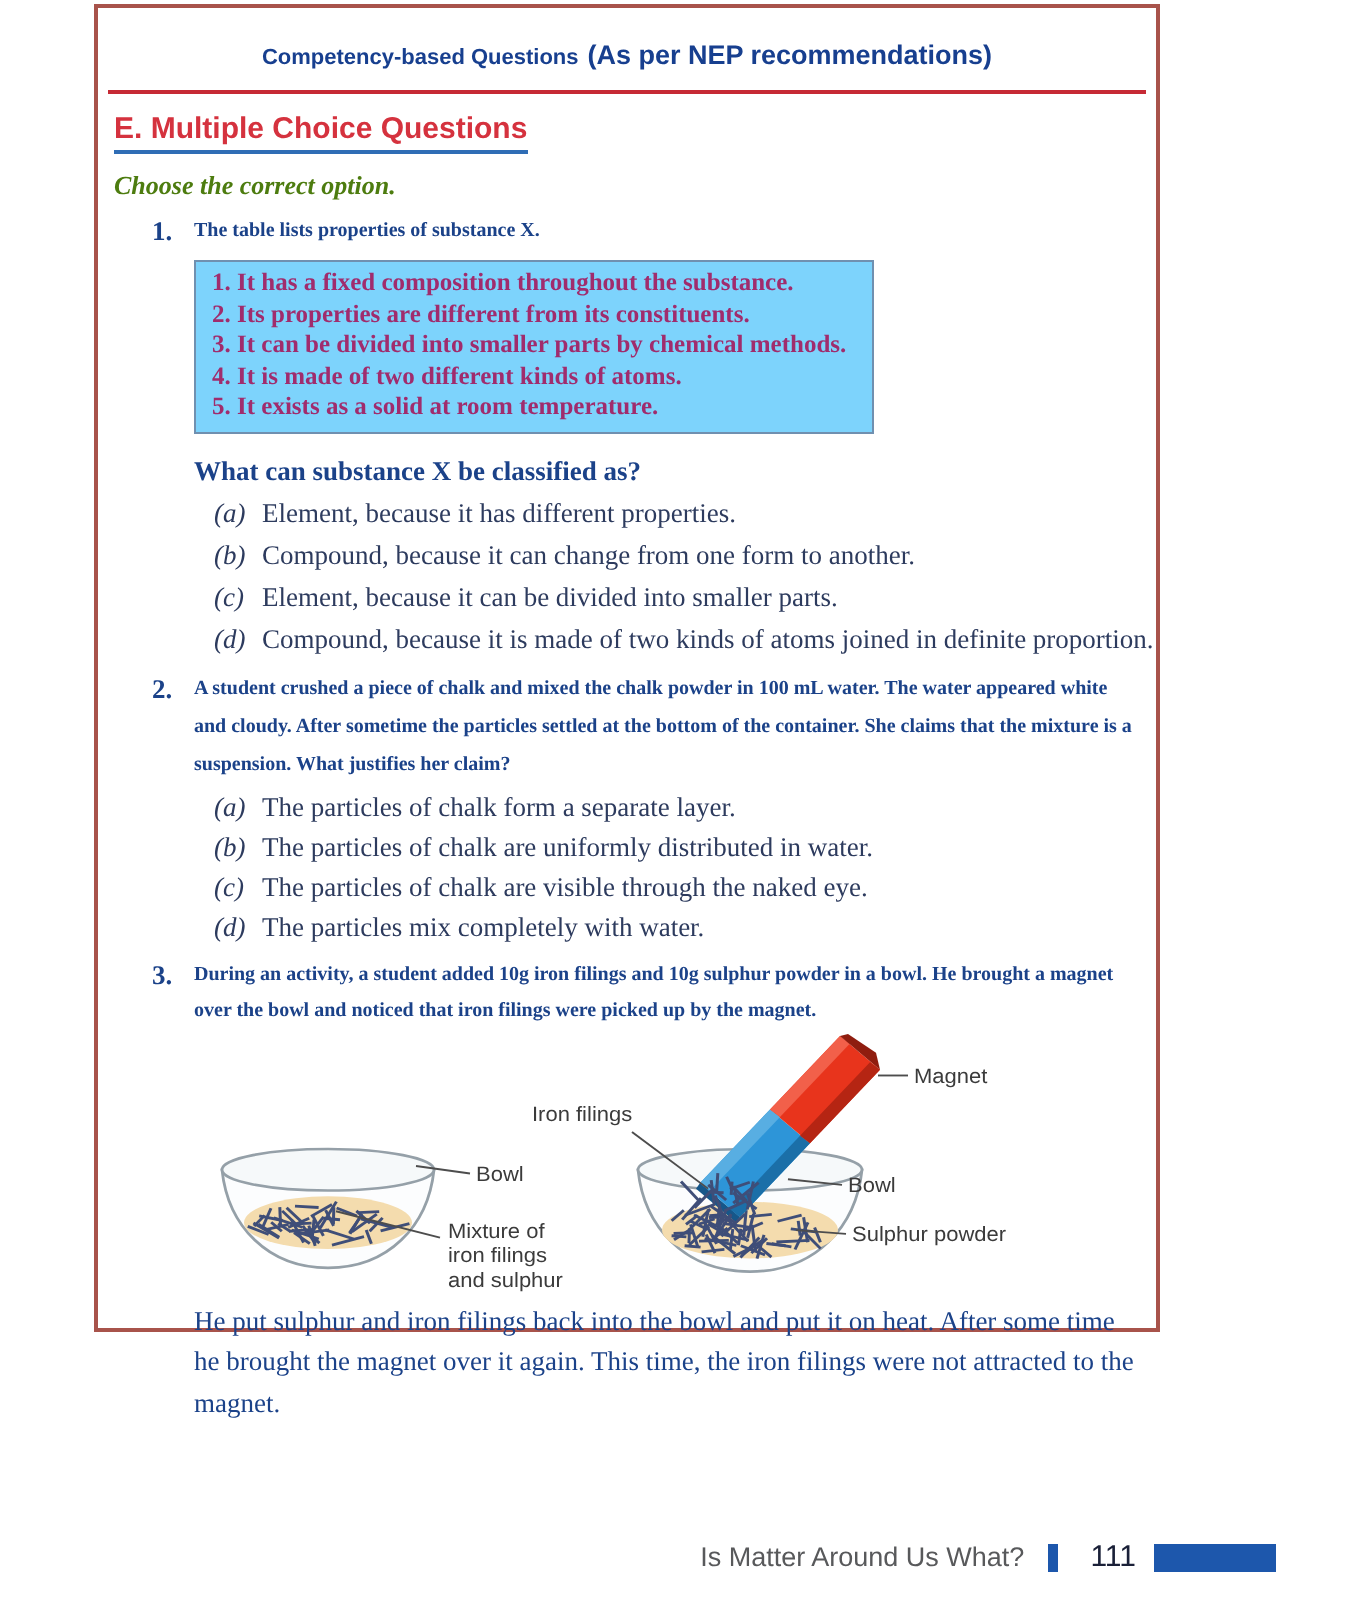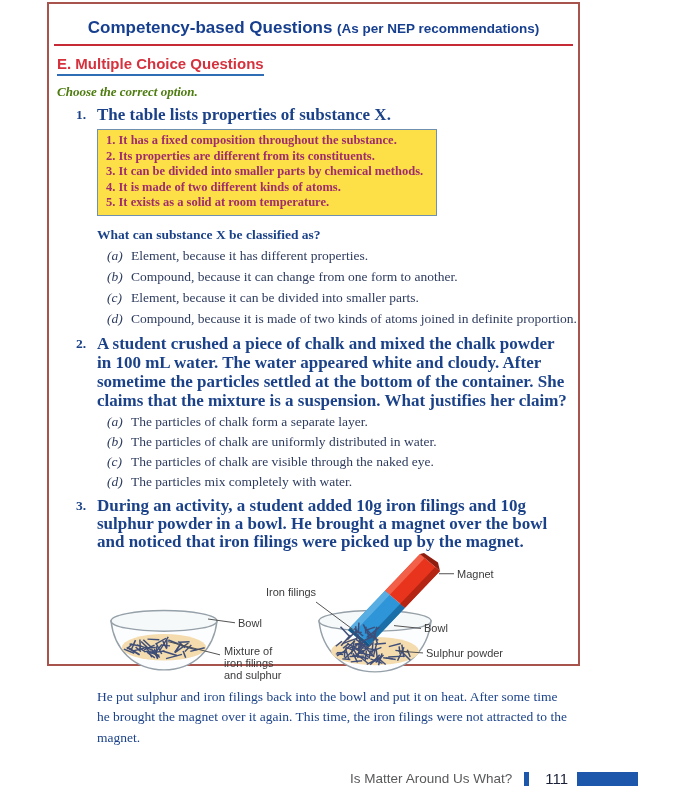--- a/index.html
+++ b/index.html
@@ -6,44 +6,44 @@
   html,body { width:683px; height:800px; background:#ffffff; overflow:hidden; position:relative;
               font-family:"Liberation Serif", serif; }
 
   .page-border { position:absolute; left:47px; top:2px; width:533px; height:664px;
                  border:2px solid #a8534b; z-index:0; }
 
   .content { position:absolute; left:47px; top:2px; width:533px; z-index:1; }
 
   .header { text-align:center; margin-top:15px; line-height:21px; color:#173f8f;
             font-family:"Liberation Sans", sans-serif; font-weight:bold; }
-  .header .title-main { font-size:17px; }
+  .header .title-main { font-size:11px; }
   .header .title-sub  { font-size:13.5px; }
   .header-rule { height:2px; background:#c62a35; margin:5px 7px 0 7px; }
 
   .section-heading-wrap { margin:9px 0 0 10px; }
   .section-heading { display:inline-block; font-family:"Liberation Sans", sans-serif;
                      font-weight:bold; font-size:15px; color:#d5323e;
                      border-bottom:2px solid #2f6db5; padding-bottom:2px; }
 
   .instruction { margin:8px 0 0 10px; font-style:italic; font-weight:bold;
                  font-size:13px; color:#4d7c0f; line-height:16px; }
 
   .q-row { display:flex; }
   .q-num  { width:21px; margin-left:29px; flex:none; font-weight:bold; font-size:13.5px;
             color:#1b4289; line-height:19px; }
-  .q-stem { width:474px; font-weight:bold; font-size:17px; color:#1b4289; line-height:19px; }
+  .q-stem { width:474px; font-weight:bold; font-size:10px; color:#1b4289; line-height:19px; }
   .lh18 .q-num, .lh18 .q-stem { line-height:18px; }
 
   .q1 { margin-top:5px; }
   .q2 { margin-top:7px; }
   .q3 { margin-top:7px; }
 
   .props-box { margin:5px 0 0 50px; width:340px; border:1.5px solid #7090b0;
-               padding:3px 8px 4px; background:#fde047; }
+               padding:3px 8px 4px; background:#7dd3fc; }
   .prop-item { font-weight:bold; font-size:12.5px; color:#a02c6d; line-height:15.5px; }
 
   .subquestion { margin:11px 0 0 50px; font-weight:bold; font-size:13.5px;
                  color:#1b4289; line-height:16px; }
 
   .option { display:flex; margin:5px 0 0 60px; font-size:13.5px; color:#2d3b5e; line-height:16px; }
   .option.tight { margin-top:4px; }
   .opt-letter { width:24px; flex:none; font-style:italic; }
   .opt-text { flex:1; }
 

